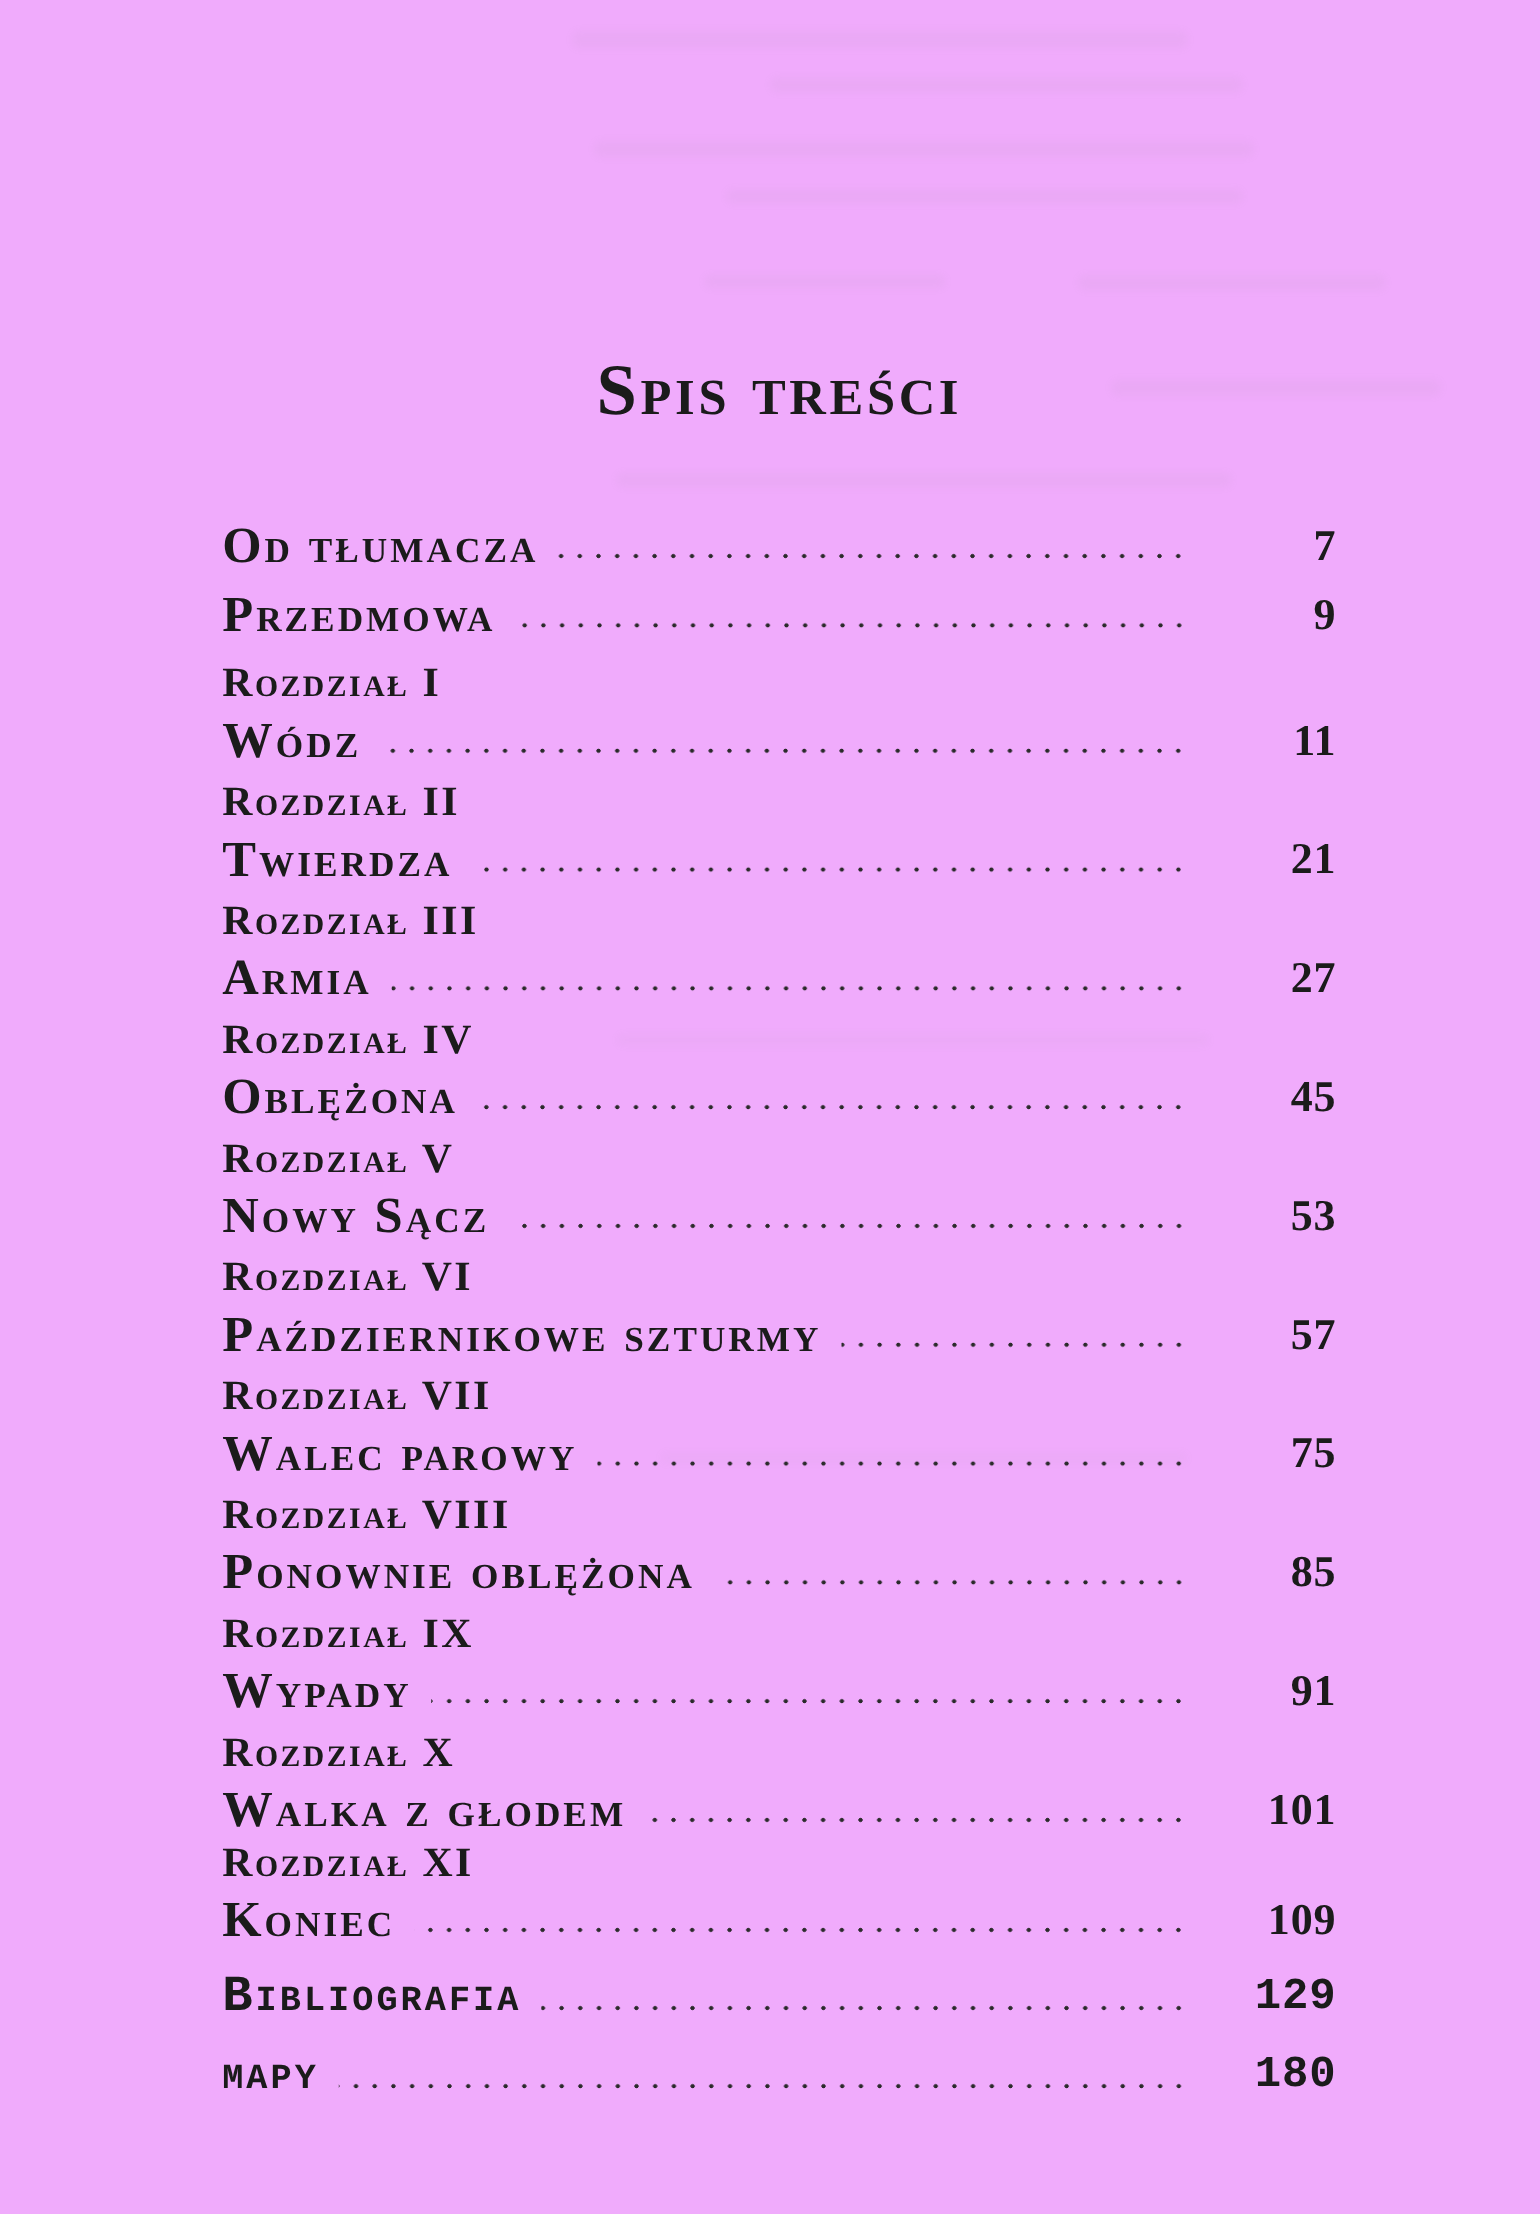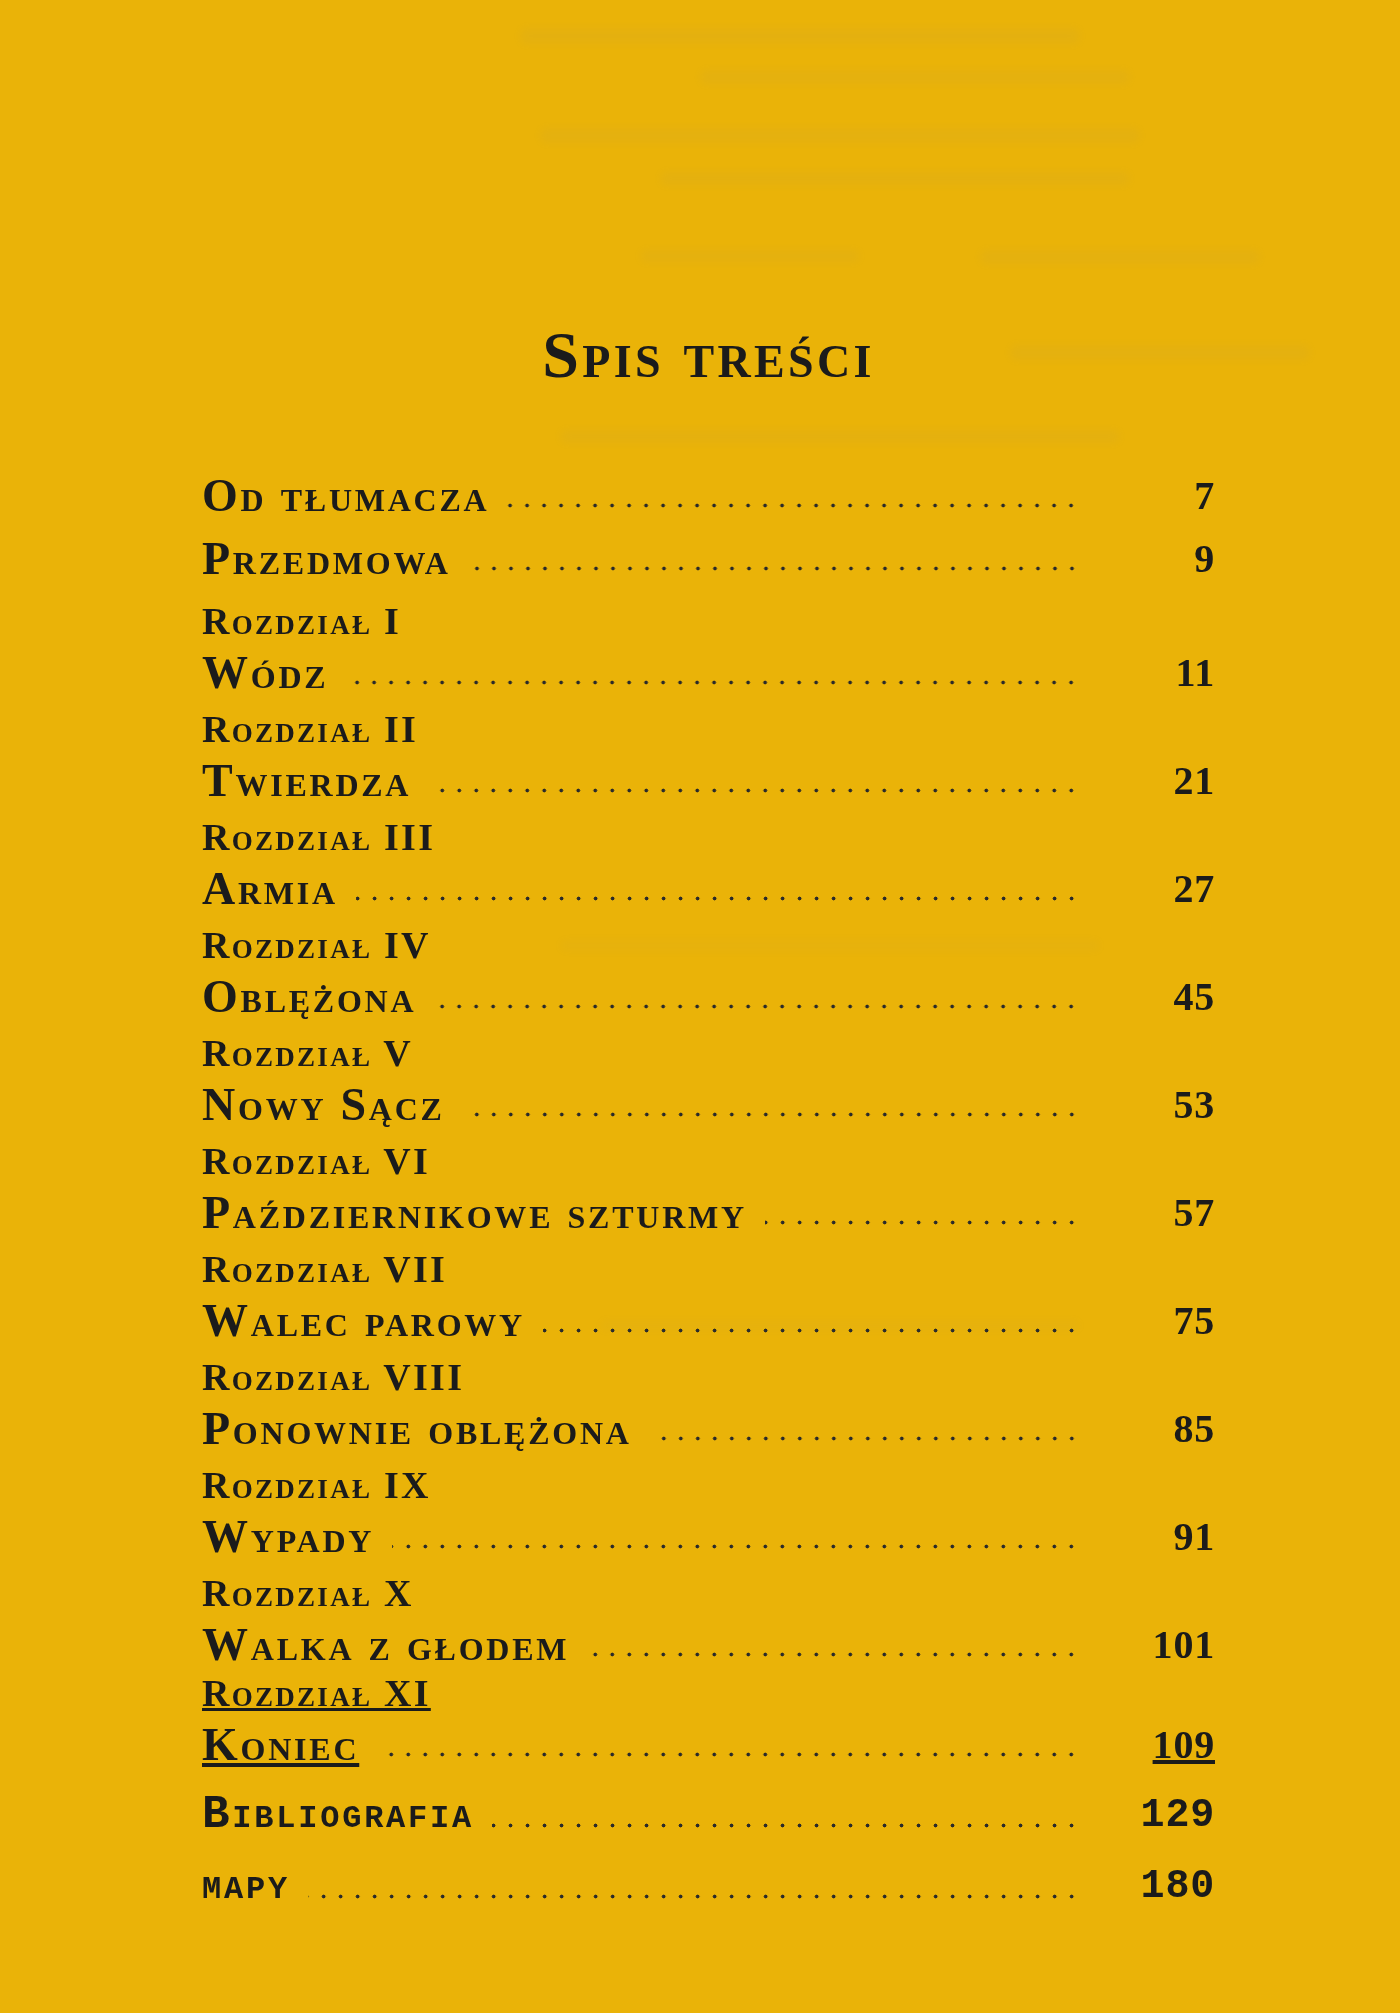--- a/index.html
+++ b/index.html
@@ -7,21 +7,21 @@
     width:1400px; height:2013px;
     background:#ffffff;
     font-family:"Liberation Serif","DejaVu Serif",serif;
     color:#1b1b1b;
     overflow:hidden;
     position:relative;
   }
   .page {
     position:relative;
     width:1400px; height:2013px;
-    background:#eab308;
+    background:#f0abfc;
     box-sizing:border-box;
     padding:318px 185px 0 202px;
   }
   
   .artifact {
     position:absolute;
     background:#8a8a8a;
     opacity:0.055;
     filter:blur(4px);
     border-radius:6px;
@@ -46,21 +46,21 @@
     letter-spacing:0.05em;
     text-align:center;
     margin:0 0 80px 0;
   }
 
   .toc { margin:0; padding:0; }
 
   .entry { margin-top:8px; }
   .entry:first-child { margin-top:0; }
   .entry:nth-child(2), .entry:nth-child(3) { margin-top:14px; }
-  .entry:nth-child(13) { margin-top:0;text-decoration:underline; }
+  .entry:nth-child(13) { margin-top:0; }
   .entry:nth-child(14), .entry:nth-child(15) { margin-top:22px;font-family:Liberation Mono, monospace; }
 
   .chapter-line {
     font-size:38px;
     line-height:49px;
     font-weight:bold;
     font-variant:small-caps;
     letter-spacing:0.06em;
   }
   .title-line {

